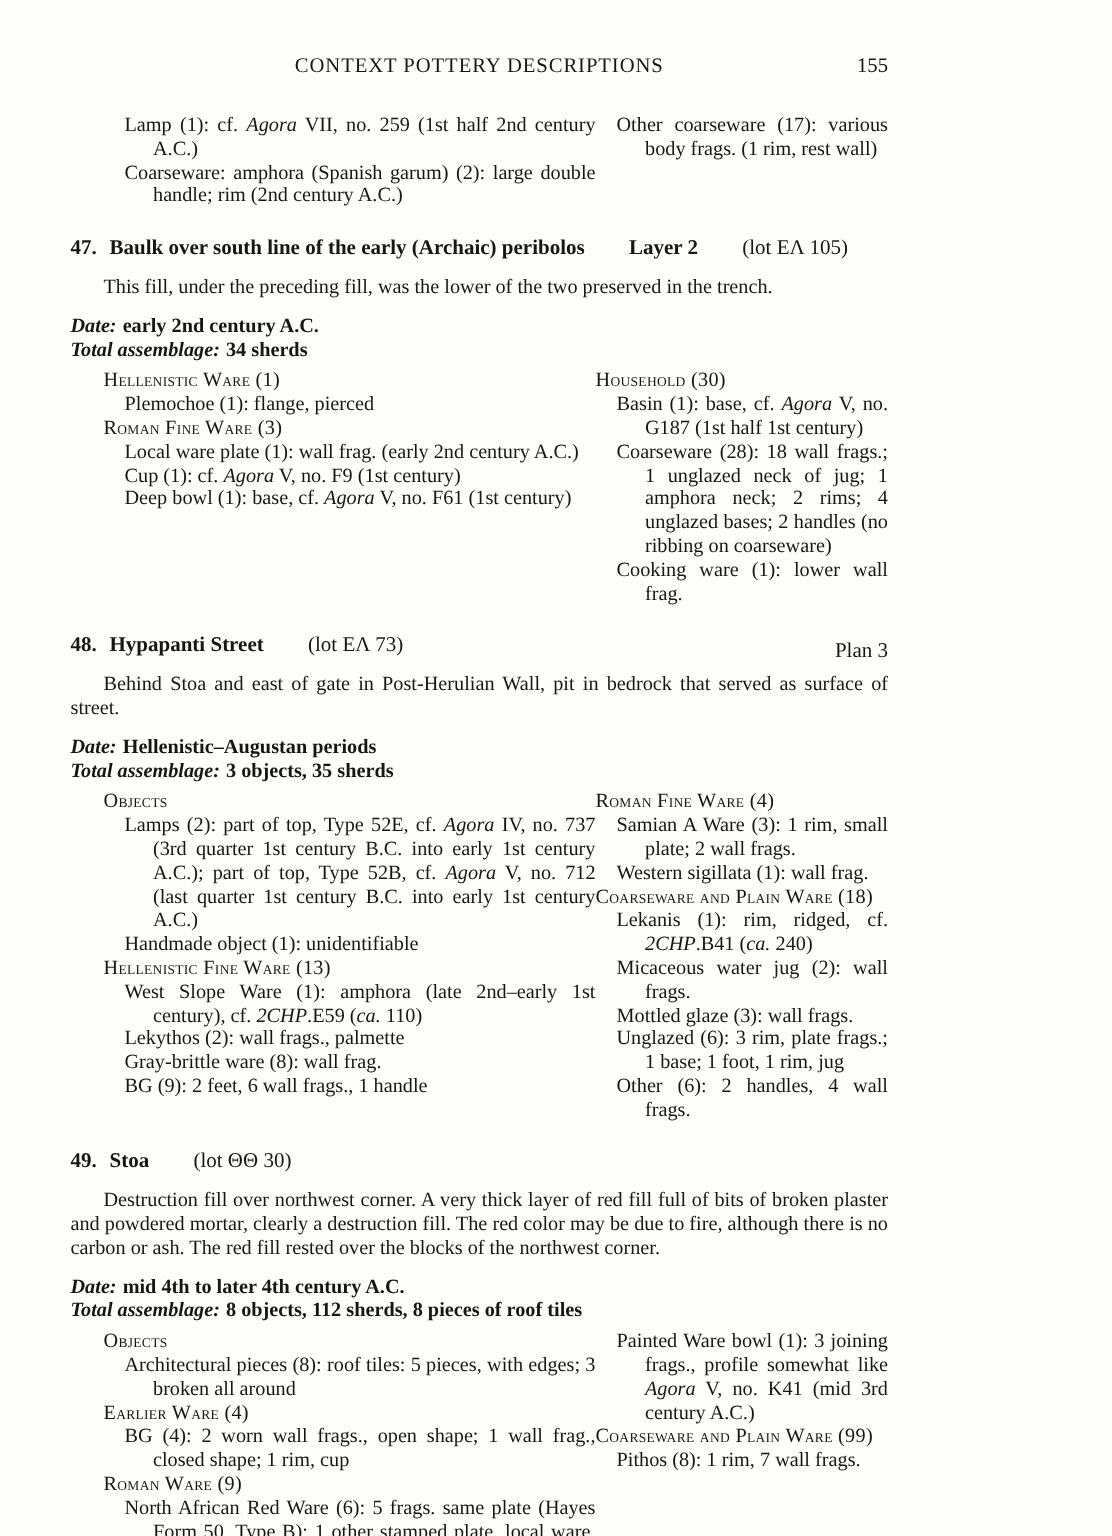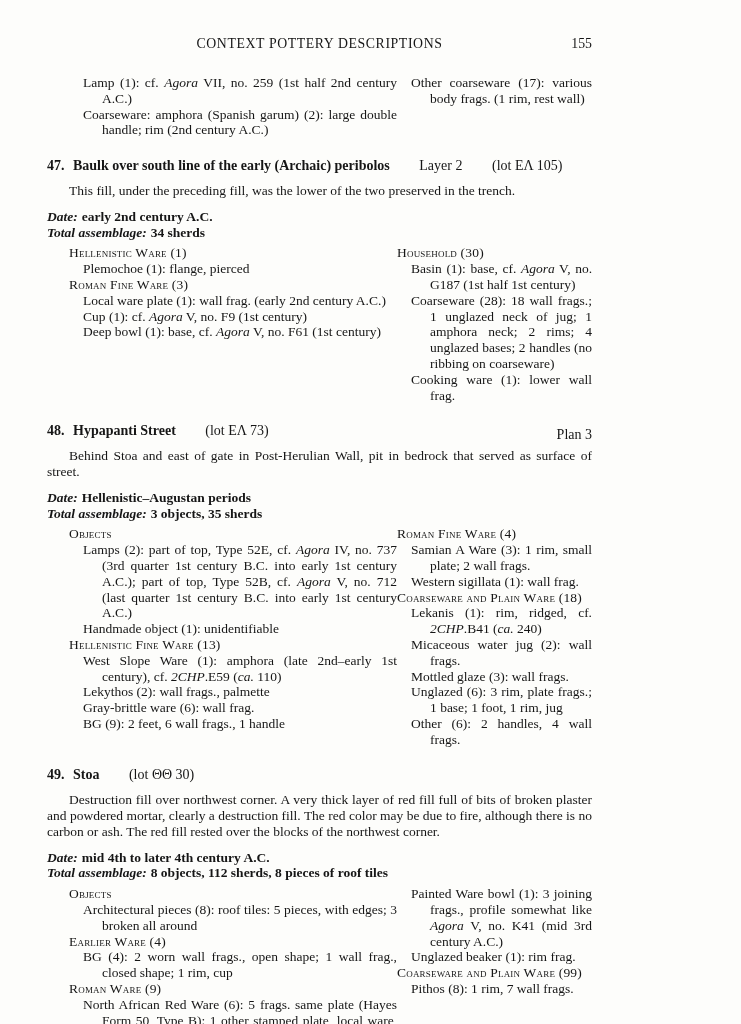--- a/index.html
+++ b/index.html
@@ -30,21 +30,21 @@
   .item {
     padding-left: 33px; text-indent: -19px;
     text-align: justify; margin: 0;
   }
   .it { font-style: italic; }
 
   .section { margin-top: 20px; }
   .sec-head { font-size: 14px; position: relative; }
   .sec-num  { display: inline-block; width: 26px; font-weight: bold; }
   .sec-title { font-weight: bold; }
-  .sec-layer { margin-left: 26px; }
+  .sec-layer { margin-left: 26px; font-weight: bold; }
   .sec-lot   { margin-left: 26px; }
   .sec-plan  { position: absolute; right: 0; top: 4px; font-weight: normal; }
 
   .desc { margin: 9px 0 0 0; text-indent: 22px; text-align: justify; }
 
   .meta { margin-top: 10px; font-weight: bold; }
   .meta-line { margin: 0; }
   .meta-label { font-style: italic; margin-right: 4px; }
 </style>
 </head>
@@ -110,21 +110,21 @@
       <p class="meta-line"><span class="meta-label">Total assemblage:</span><span>3 objects, 35 sherds</span></p>
     </div>
     <div class="cols">
       <div class="col-left">
           <div class="cat">Objects</div>
           <div class="item">Lamps (2): part of top, Type 52E, cf. <span class="it">Agora</span> IV, no. 737 (3rd quarter 1st century B.C. into early 1st century A.C.); part of top, Type 52B, cf. <span class="it">Agora</span> V, no. 712 (last quarter 1st century B.C. into early 1st century A.C.)</div>
           <div class="item">Handmade object (1): unidentifiable</div>
           <div class="cat">Hellenistic Fine Ware (13)</div>
           <div class="item">West Slope Ware (1): amphora (late 2nd–early 1st century), cf. <span class="it">2CHP</span>.E59 (<span class="it">ca.</span> 110)</div>
           <div class="item">Lekythos (2): wall frags., palmette</div>
-          <div class="item">Gray-brittle ware (6): wall frag.</div>
+          <div class="item">Gray-brittle ware (8): wall frag.</div>
           <div class="item">BG (9): 2 feet, 6 wall frags., 1 handle</div>
         </div>
       <div class="col-right">
           <div class="cat">Roman Fine Ware (4)</div>
           <div class="item">Samian A Ware (3): 1 rim, small plate; 2 wall frags.</div>
           <div class="item">Western sigillata (1): wall frag.</div>
           <div class="cat">Coarseware and Plain Ware (18)</div>
           <div class="item">Lekanis (1): rim, ridged, cf. <span class="it">2CHP</span>.B41 (<span class="it">ca.</span> 240)</div>
           <div class="item">Micaceous water jug (2): wall frags.</div>
           <div class="item">Mottled glaze (3): wall frags.</div>
@@ -148,20 +148,19 @@
       <div class="col-left">
           <div class="cat">Objects</div>
           <div class="item">Architectural pieces (8): roof tiles: 5 pieces, with edges; 3 broken all around</div>
           <div class="cat">Earlier Ware (4)</div>
           <div class="item">BG (4): 2 worn wall frags., open shape; 1 wall frag., closed shape; 1 rim, cup</div>
           <div class="cat">Roman Ware (9)</div>
           <div class="item">North African Red Ware (6): 5 frags. same plate (Hayes Form 50, Type B); 1 other stamped plate, local ware, mid–late 4th century (A.D. 340–400)</div>
         </div>
       <div class="col-right">
           <div class="item">Painted Ware bowl (1): 3 joining frags., profile somewhat like <span class="it">Agora</span> V, no. K41 (mid 3rd century A.C.)</div>
-          <div class="item">Unglazed beaker (1): rim frag.</div>
           <div class="cat">Coarseware and Plain Ware (99)</div>
           <div class="item">Pithos (8): 1 rim, 7 wall frags.</div>
         </div>
     </div>
   </div>
 
 </div>
 
 </body></html>

